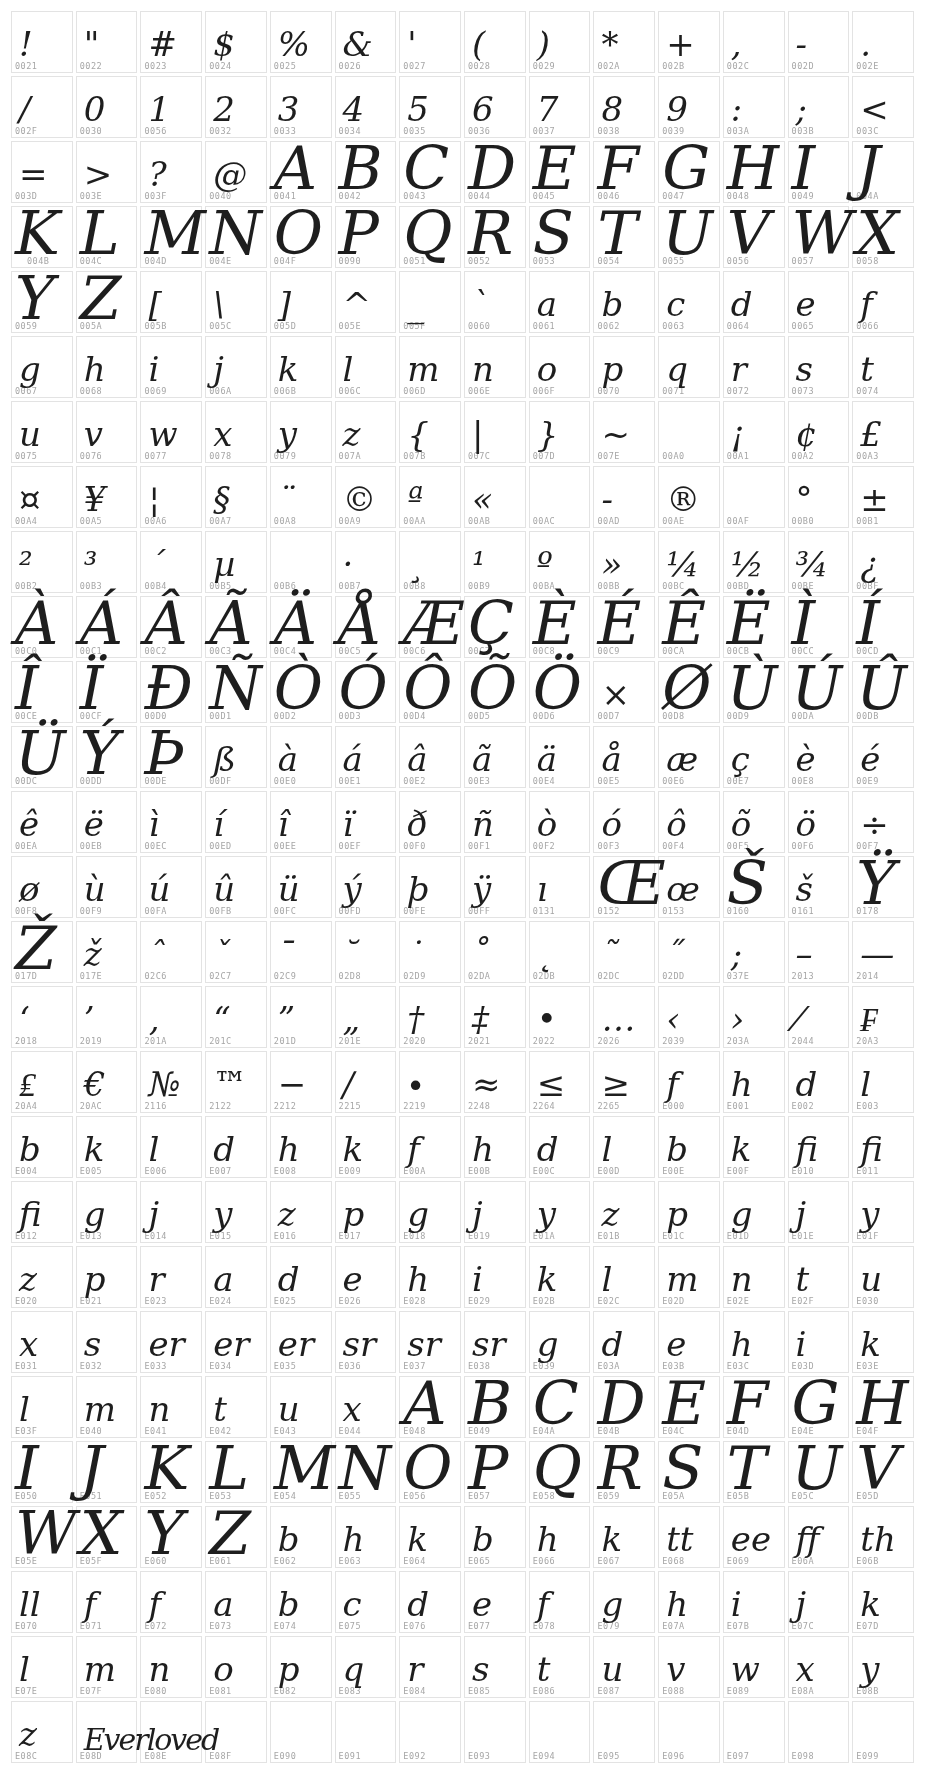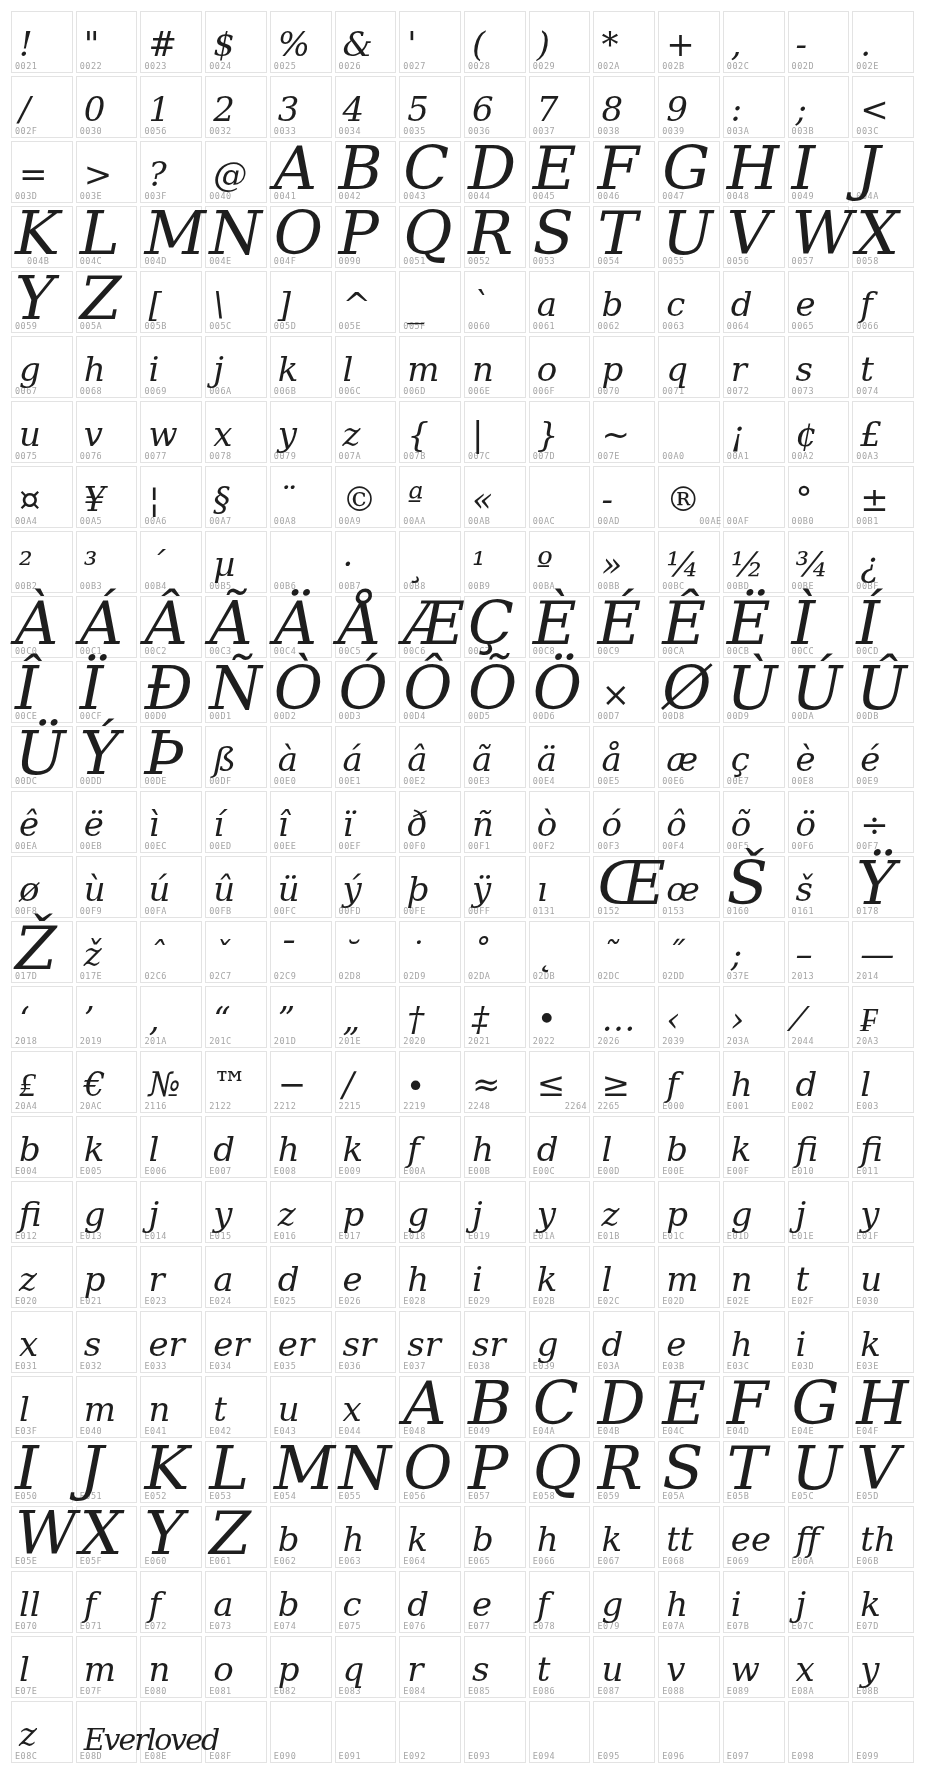--- a/index.html
+++ b/index.html
@@ -471,21 +471,21 @@
       <div class="cell" style="border-color: rgb(227, 227, 227);">
         <div class="glyph"></div>
         <div class="code" style="color: rgb(166, 166, 166);">00AC</div>
       </div>
       <div class="cell" style="border-color: rgb(227, 227, 227);">
         <div class="glyph">-</div>
         <div class="code" style="color: rgb(166, 166, 166);">00AD</div>
       </div>
       <div class="cell" style="border-color: rgb(227, 227, 227);">
         <div class="glyph">®</div>
-        <div class="code" style="color: rgb(166, 166, 166); margin-left: 37px;">00AE</div>
+        <div class="code" style="color: rgb(166, 166, 166);">00AE</div>
       </div>
       <div class="cell" style="border-color: rgb(227, 227, 227);">
         <div class="glyph"></div>
         <div class="code" style="color: rgb(166, 166, 166);">00AF</div>
       </div>
       <div class="cell" style="border-color: rgb(227, 227, 227);">
         <div class="glyph">°</div>
         <div class="code" style="color: rgb(166, 166, 166);">00B0</div>
       </div>
       <div class="cell" style="border-color: rgb(227, 227, 227);">
@@ -967,21 +967,21 @@
       <div class="cell" style="border-color: rgb(227, 227, 227);">
         <div class="glyph">∙</div>
         <div class="code" style="color: rgb(166, 166, 166);">2219</div>
       </div>
       <div class="cell" style="border-color: rgb(227, 227, 227);">
         <div class="glyph">≈</div>
         <div class="code" style="color: rgb(166, 166, 166);">2248</div>
       </div>
       <div class="cell" style="border-color: rgb(227, 227, 227);">
         <div class="glyph">≤</div>
-        <div class="code" style="color: rgb(166, 166, 166); margin-left: 32px;">2264</div>
+        <div class="code" style="color: rgb(166, 166, 166);">2264</div>
       </div>
       <div class="cell" style="border-color: rgb(227, 227, 227);">
         <div class="glyph">≥</div>
         <div class="code" style="color: rgb(166, 166, 166);">2265</div>
       </div>
       <div class="cell" style="border-color: rgb(227, 227, 227);">
         <div class="glyph">f</div>
         <div class="code" style="color: rgb(166, 166, 166);">E000</div>
       </div>
       <div class="cell" style="border-color: rgb(227, 227, 227);">

